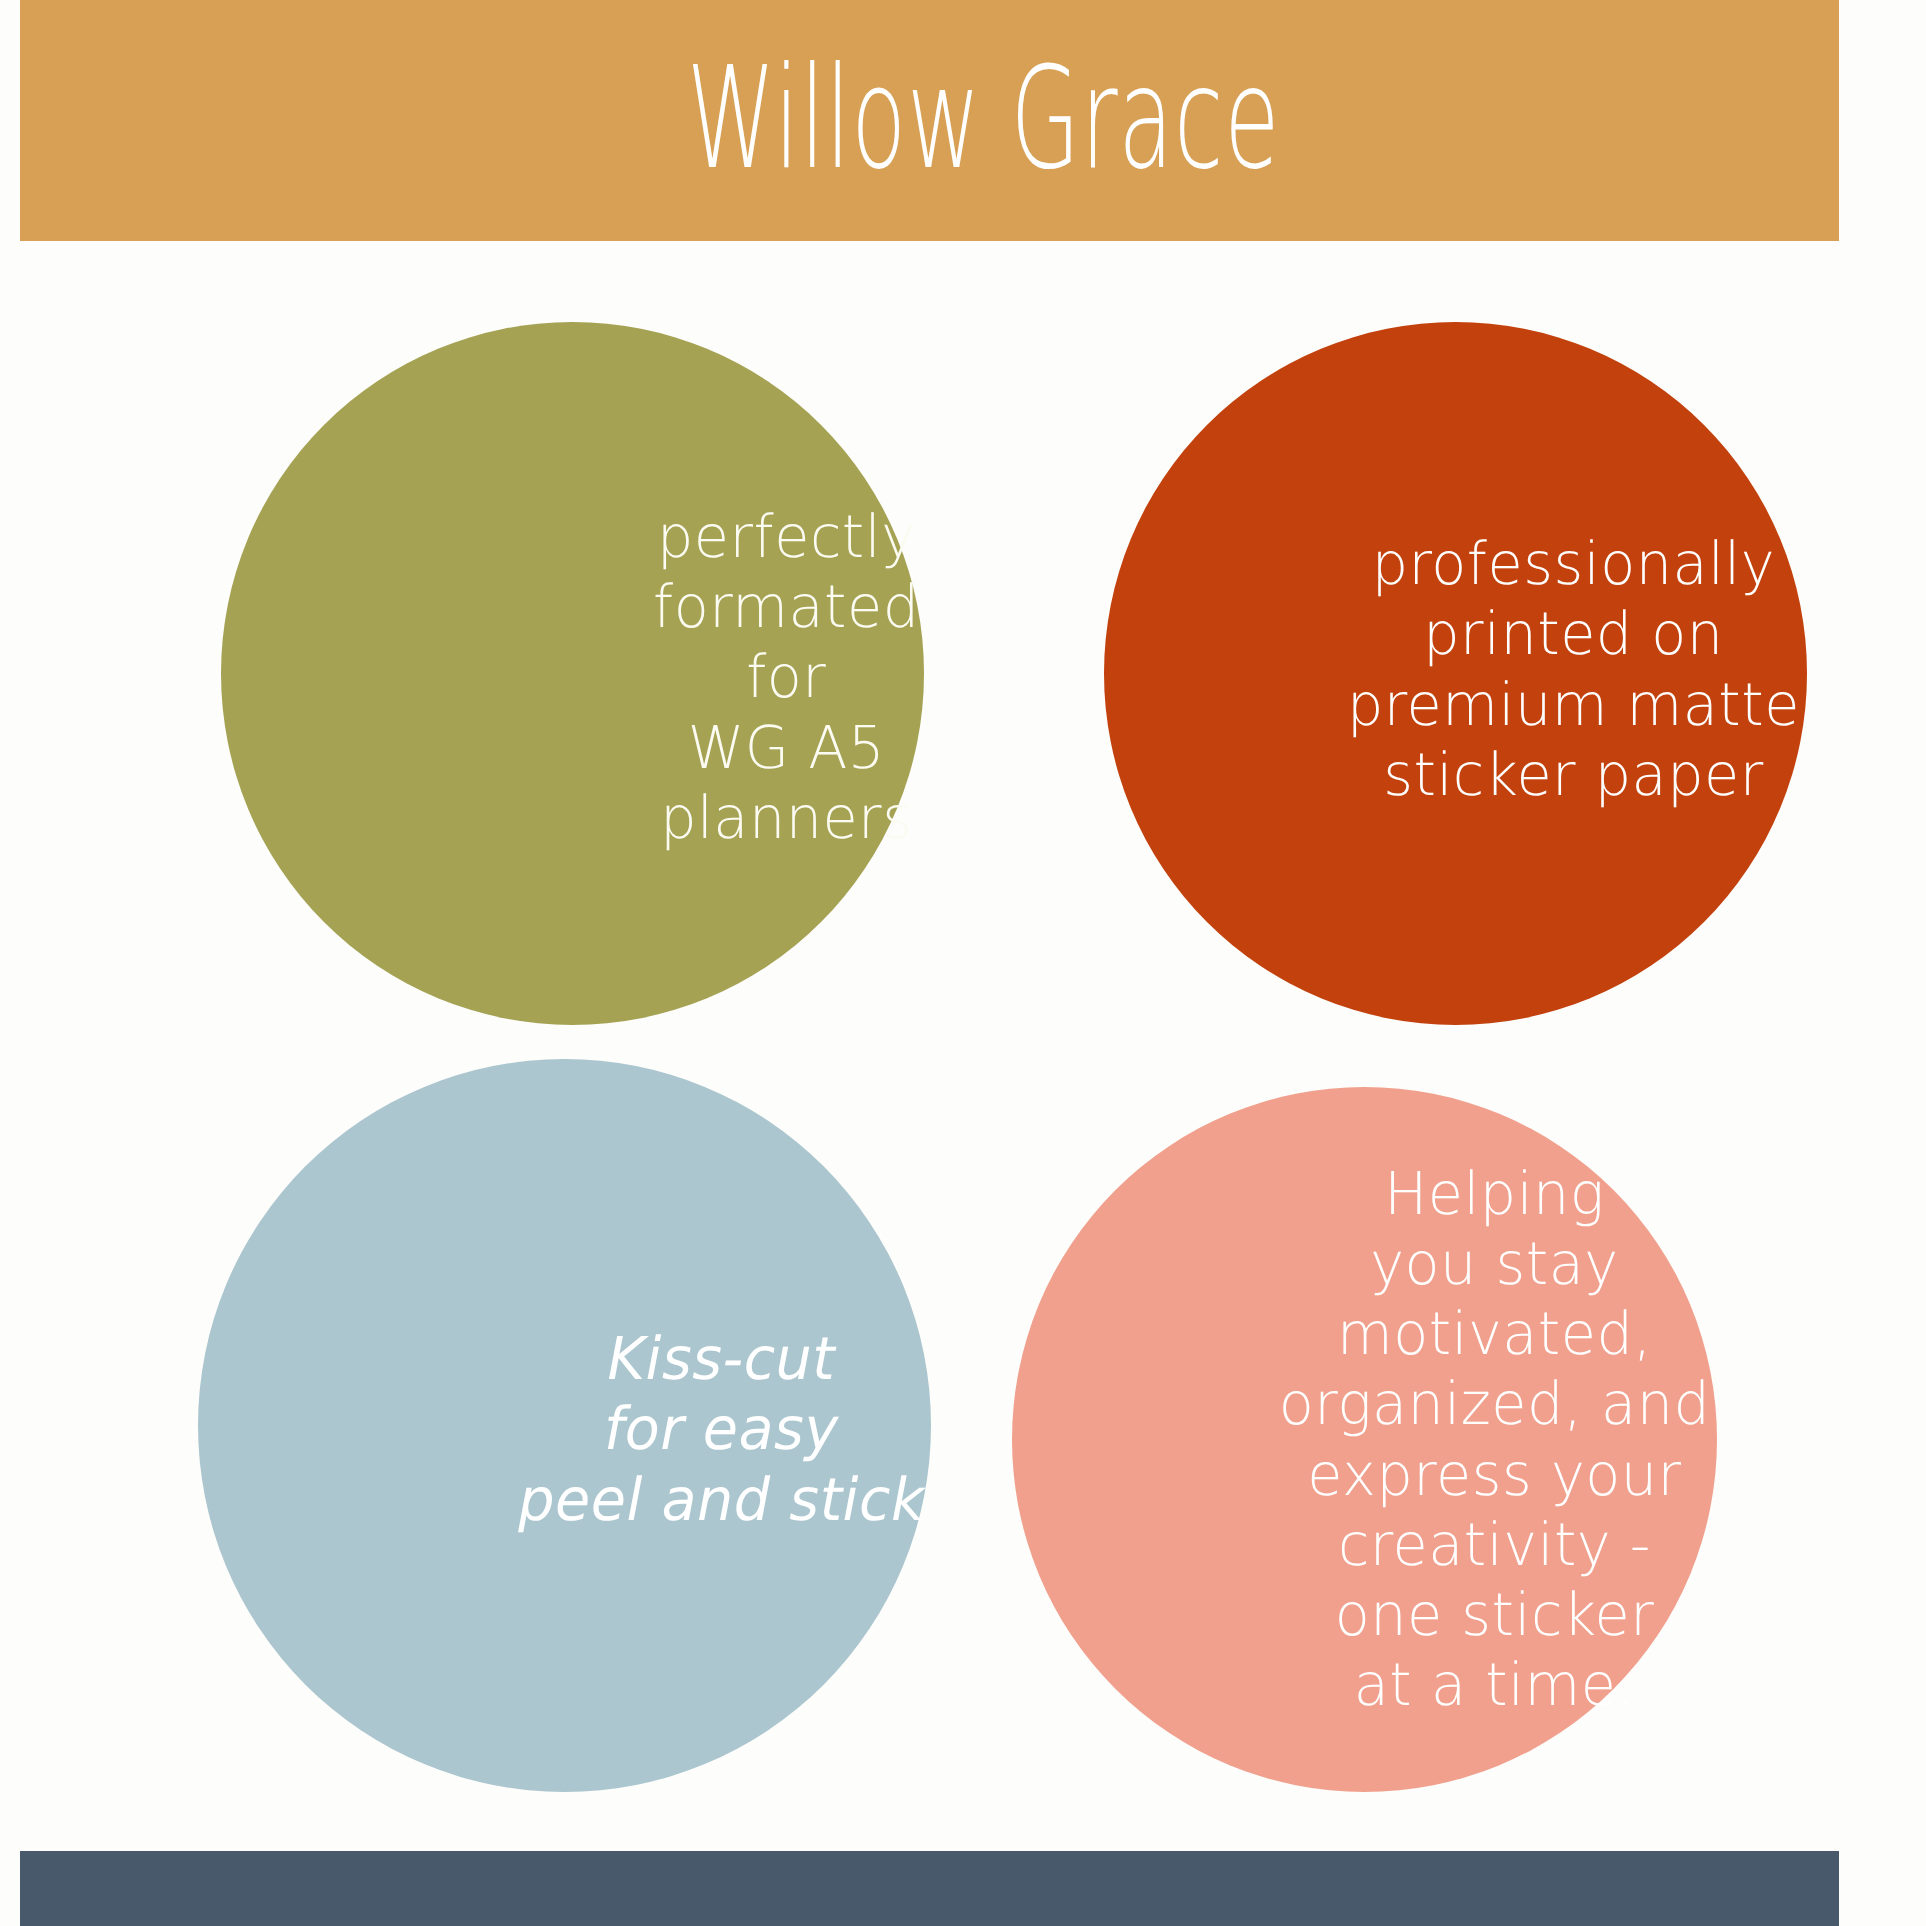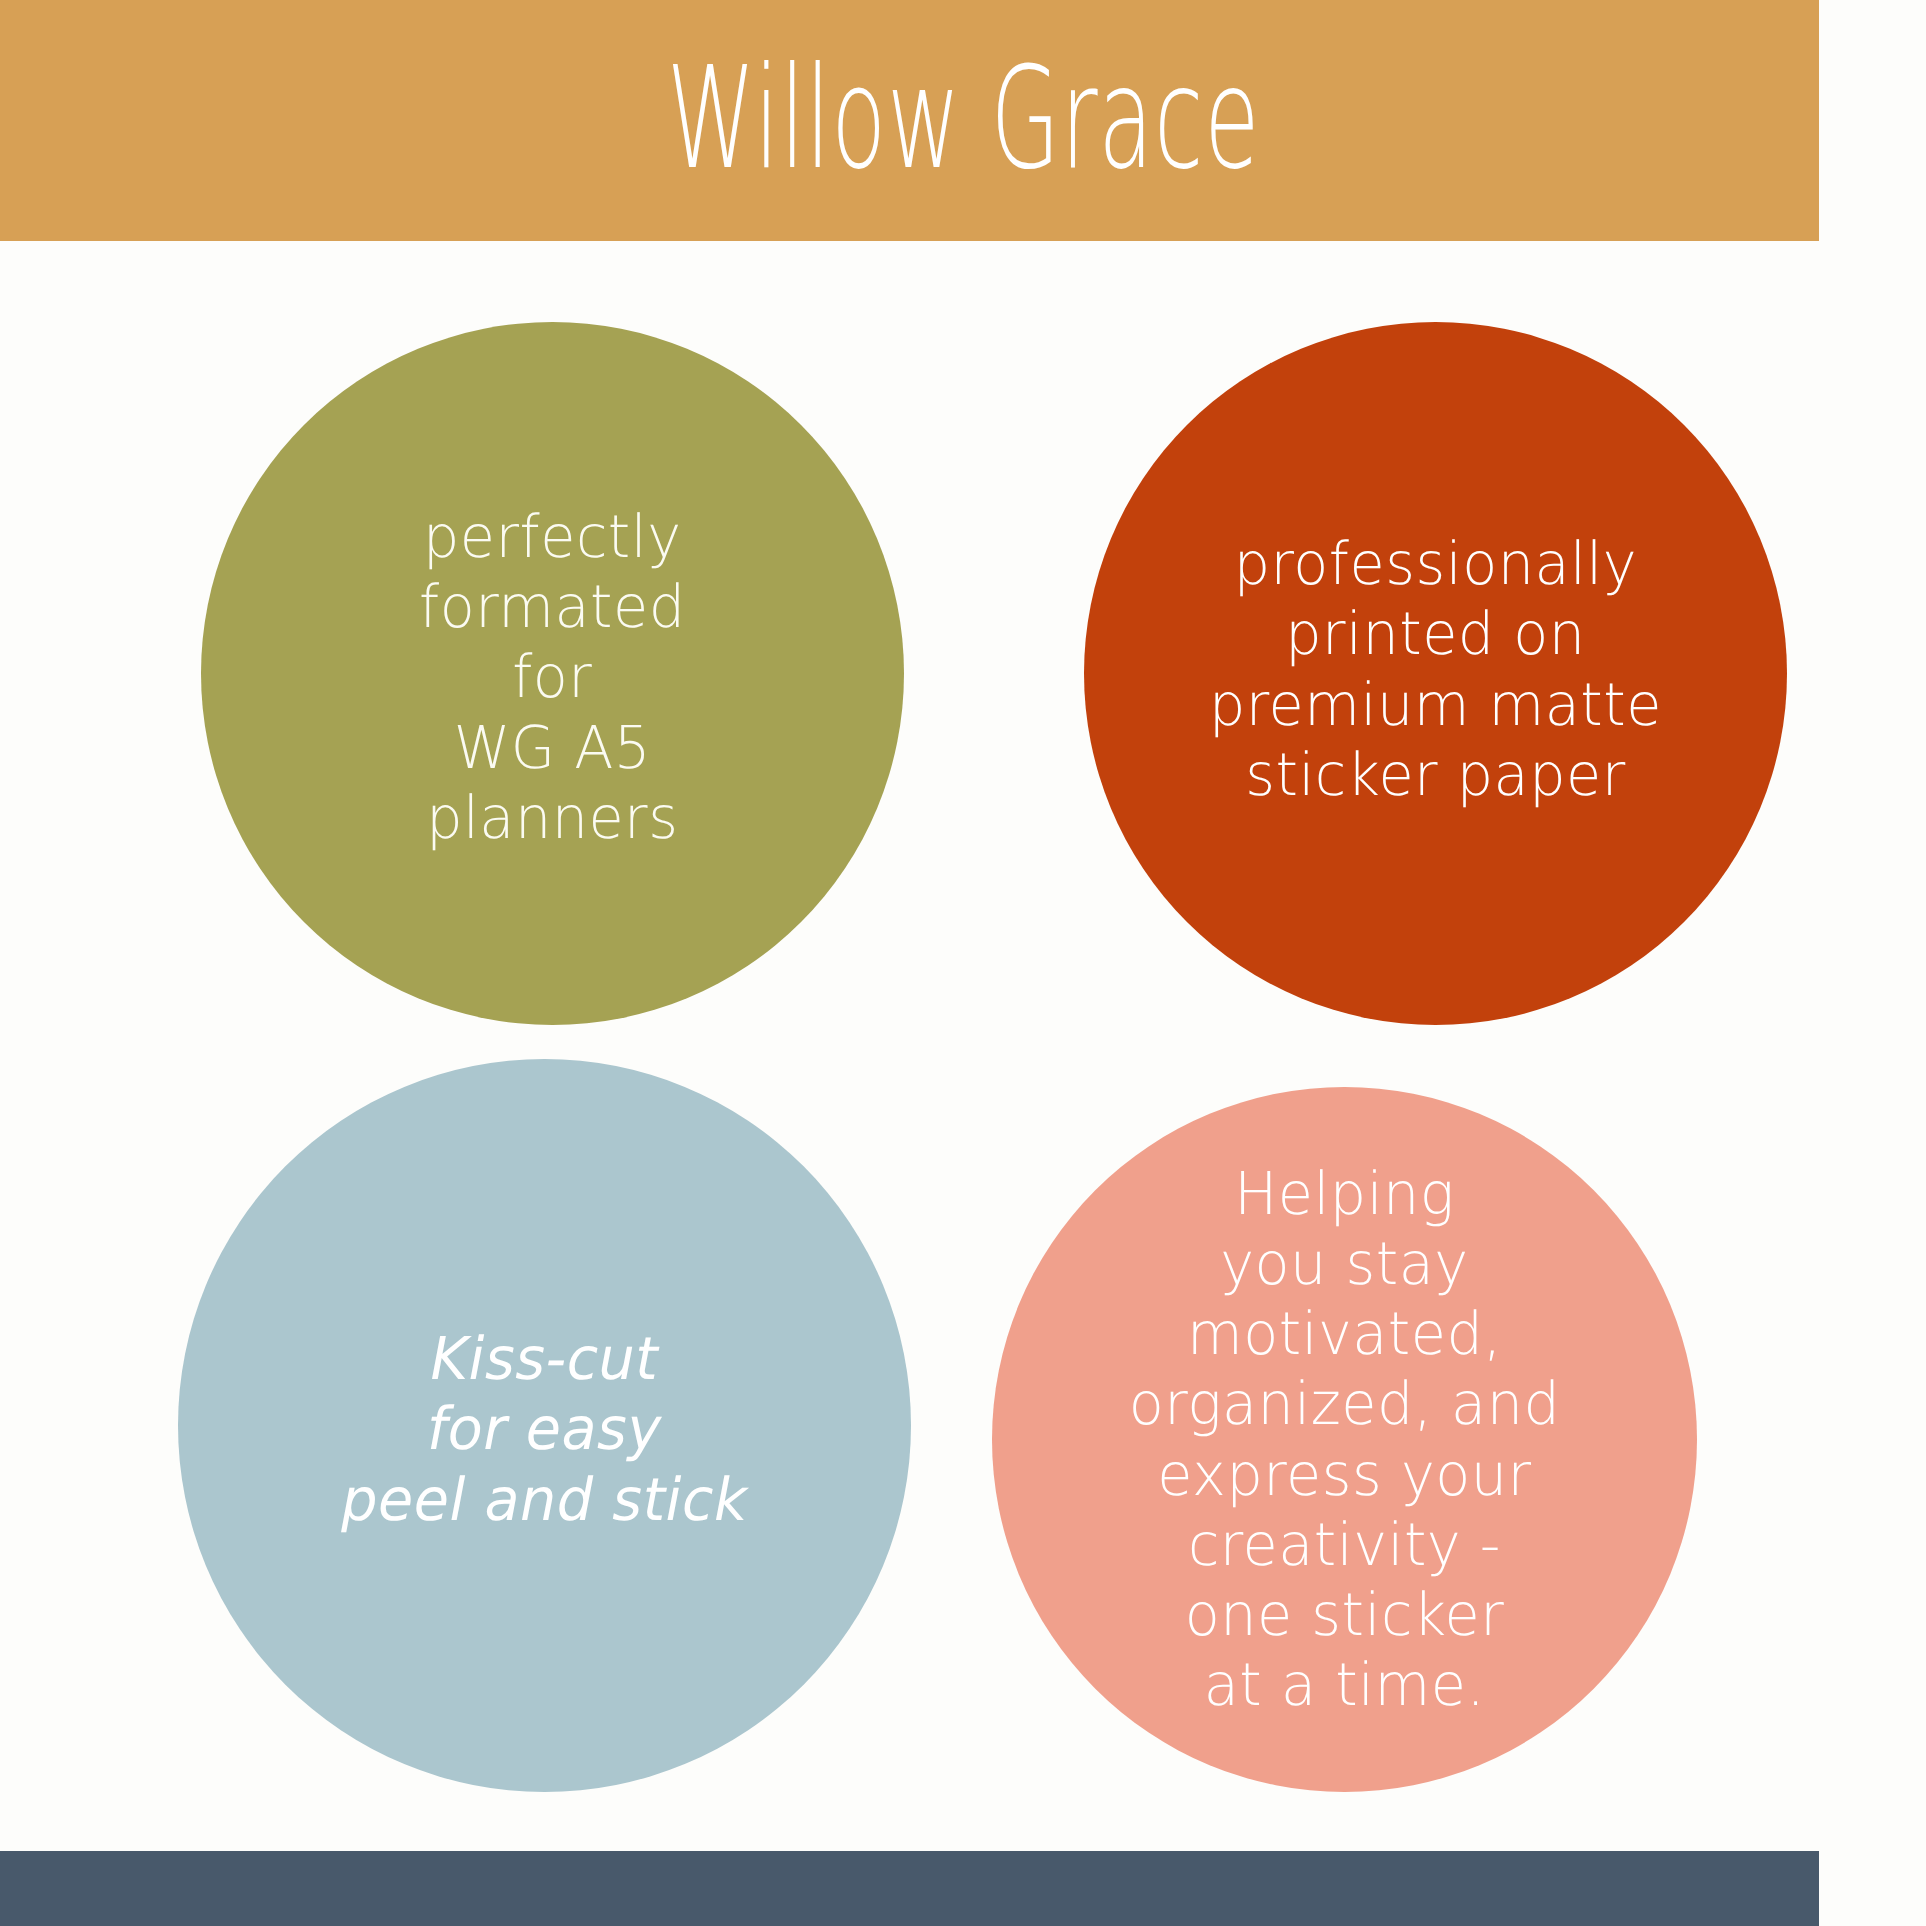--- a/index.html
+++ b/index.html
@@ -12,20 +12,21 @@
     background: #FDFDFB;
     font-family: "DejaVu Sans", sans-serif;
     overflow: hidden;
   }
   .page {
     position: relative;
     width: 1819px;
     height: 1927px;
     background: #FDFDFB;
     overflow: hidden;
+    margin-left: 20px;
   }
 
   
   .header-band {
     position: absolute;
     left: 0;
     top: 0;
     width: 1927px;
     height: 241px;
     background: #D7A055;
@@ -45,21 +46,21 @@
     white-space: nowrap;
     margin-top: -4px;
   }
 
   
   .circle {
     position: absolute;
     border-radius: 50%;
     display: flex;
     align-items: center;
-    justify-content: center;
+    justify-content: flex-end;
     text-align: center;
     box-sizing: border-box;
   }
   .circle-text {
     color: #FFFFFF;
     font-family: "DejaVu Sans", sans-serif;
     font-weight: 300;
     letter-spacing: 0.5px;
     white-space: pre-line;
     transform: scaleX(0.97);

